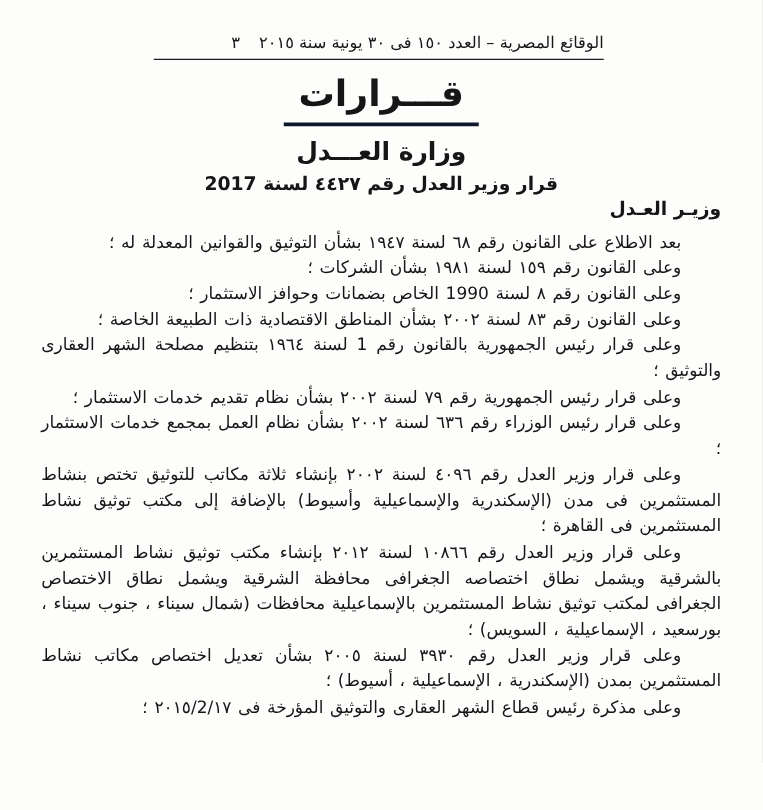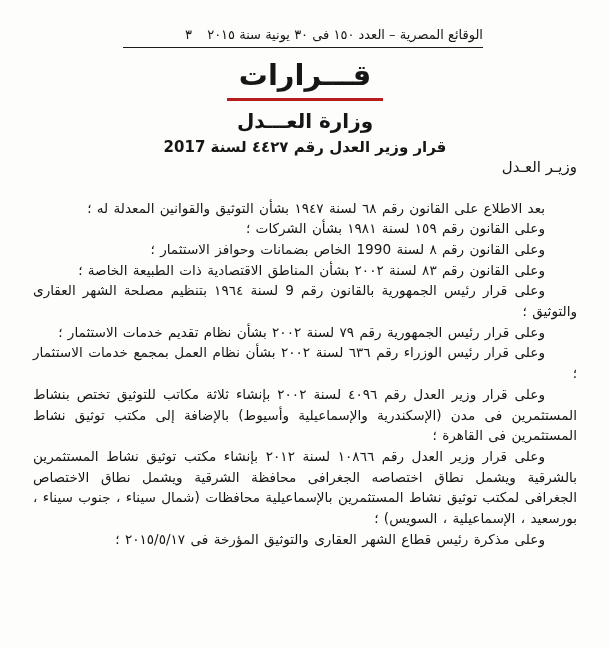--- a/index.html
+++ b/index.html
@@ -44,21 +44,21 @@
     left: 0;
     width: 100%;
     text-align: center;
   }
   .section-title {
     display: inline-block;
     font-size: 29px;
     font-weight: bold;
     line-height: 1.2;
     padding: 0 12px 5px 12px;
-    border-bottom: 3px solid #b91c1c;
+    border-bottom: 3px solid #0f172a;
   }
   .ministry-title {
     font-size: 20px;
     font-weight: bold;
     margin-top: 9px;
     line-height: 1.1;
   }
   .decree-title {
     font-size: 15px;
     font-weight: bold;
@@ -67,23 +67,23 @@
   }
   
   .doc-body {
     position: absolute;
     top: 158px;
     right: 33px;
     left: 33px;
   }
   .minister-heading {
     font-size: 15px;
-    font-weight: normal;
+    font-weight: bold;
     text-align: right;
-    margin-bottom: 20px;
+    margin-bottom: 6px;
     line-height: 1.3;
   }
   .doc-body p {
     font-size: 13.6px;
     line-height: 20.7px;
     text-align: justify;
     text-indent: 32px;
     word-spacing: 1px;
   }
 </style>
@@ -105,21 +105,22 @@
     <div class="decree-title">قرار وزير العدل رقم ٤٤٢٧ لسنة 2017</div>
   </section>
 
   <section class="doc-body">
     <div class="minister-heading">وزيـر العـدل</div>
 
     <p>بعد الاطلاع على القانون رقم ٦٨ لسنة ١٩٤٧ بشأن التوثيق والقوانين المعدلة له ؛</p>
     <p>وعلى القانون رقم ١٥٩ لسنة ١٩٨١ بشأن الشركات ؛</p>
     <p>وعلى القانون رقم ٨ لسنة 1990 الخاص بضمانات وحوافز الاستثمار ؛</p>
     <p>وعلى القانون رقم ٨٣ لسنة ٢٠٠٢ بشأن المناطق الاقتصادية ذات الطبيعة الخاصة ؛</p>
-    <p>وعلى قرار رئيس الجمهورية بالقانون رقم 9 لسنة ١٩٦٤ بتنظيم مصلحة الشهر العقارى والتوثيق ؛</p>
+    <p>وعلى قرار رئيس الجمهورية بالقانون رقم 1 لسنة ١٩٦٤ بتنظيم مصلحة الشهر العقارى والتوثيق ؛</p>
     <p>وعلى قرار رئيس الجمهورية رقم ٧٩ لسنة ٢٠٠٢ بشأن نظام تقديم خدمات الاستثمار ؛</p>
     <p>وعلى قرار رئيس الوزراء رقم ٦٣٦ لسنة ٢٠٠٢ بشأن نظام العمل بمجمع خدمات الاستثمار ؛</p>
     <p>وعلى قرار وزير العدل رقم ٤٠٩٦ لسنة ٢٠٠٢ بإنشاء ثلاثة مكاتب للتوثيق تختص بنشاط المستثمرين فى مدن (الإسكندرية والإسماعيلية وأسيوط) بالإضافة إلى مكتب توثيق نشاط المستثمرين فى القاهرة ؛</p>
     <p>وعلى قرار وزير العدل رقم ١٠٨٦٦ لسنة ٢٠١٢ بإنشاء مكتب توثيق نشاط المستثمرين بالشرقية ويشمل نطاق اختصاصه الجغرافى محافظة الشرقية ويشمل نطاق الاختصاص الجغرافى لمكتب توثيق نشاط المستثمرين بالإسماعيلية محافظات (شمال سيناء ، جنوب سيناء ، بورسعيد ، الإسماعيلية ، السويس) ؛</p>
-    <p>وعلى مذكرة رئيس قطاع الشهر العقارى والتوثيق المؤرخة فى ٢٠١٥/٥/١٧ ؛</p>
+    <p>وعلى قرار وزير العدل رقم ٣٩٣٠ لسنة ٢٠٠٥ بشأن تعديل اختصاص مكاتب نشاط المستثمرين بمدن (الإسكندرية ، الإسماعيلية ، أسيوط) ؛</p>
+    <p>وعلى مذكرة رئيس قطاع الشهر العقارى والتوثيق المؤرخة فى ٢٠١٥/2/١٧ ؛</p>
   </section>
 
 </div>
 
 </body></html>

